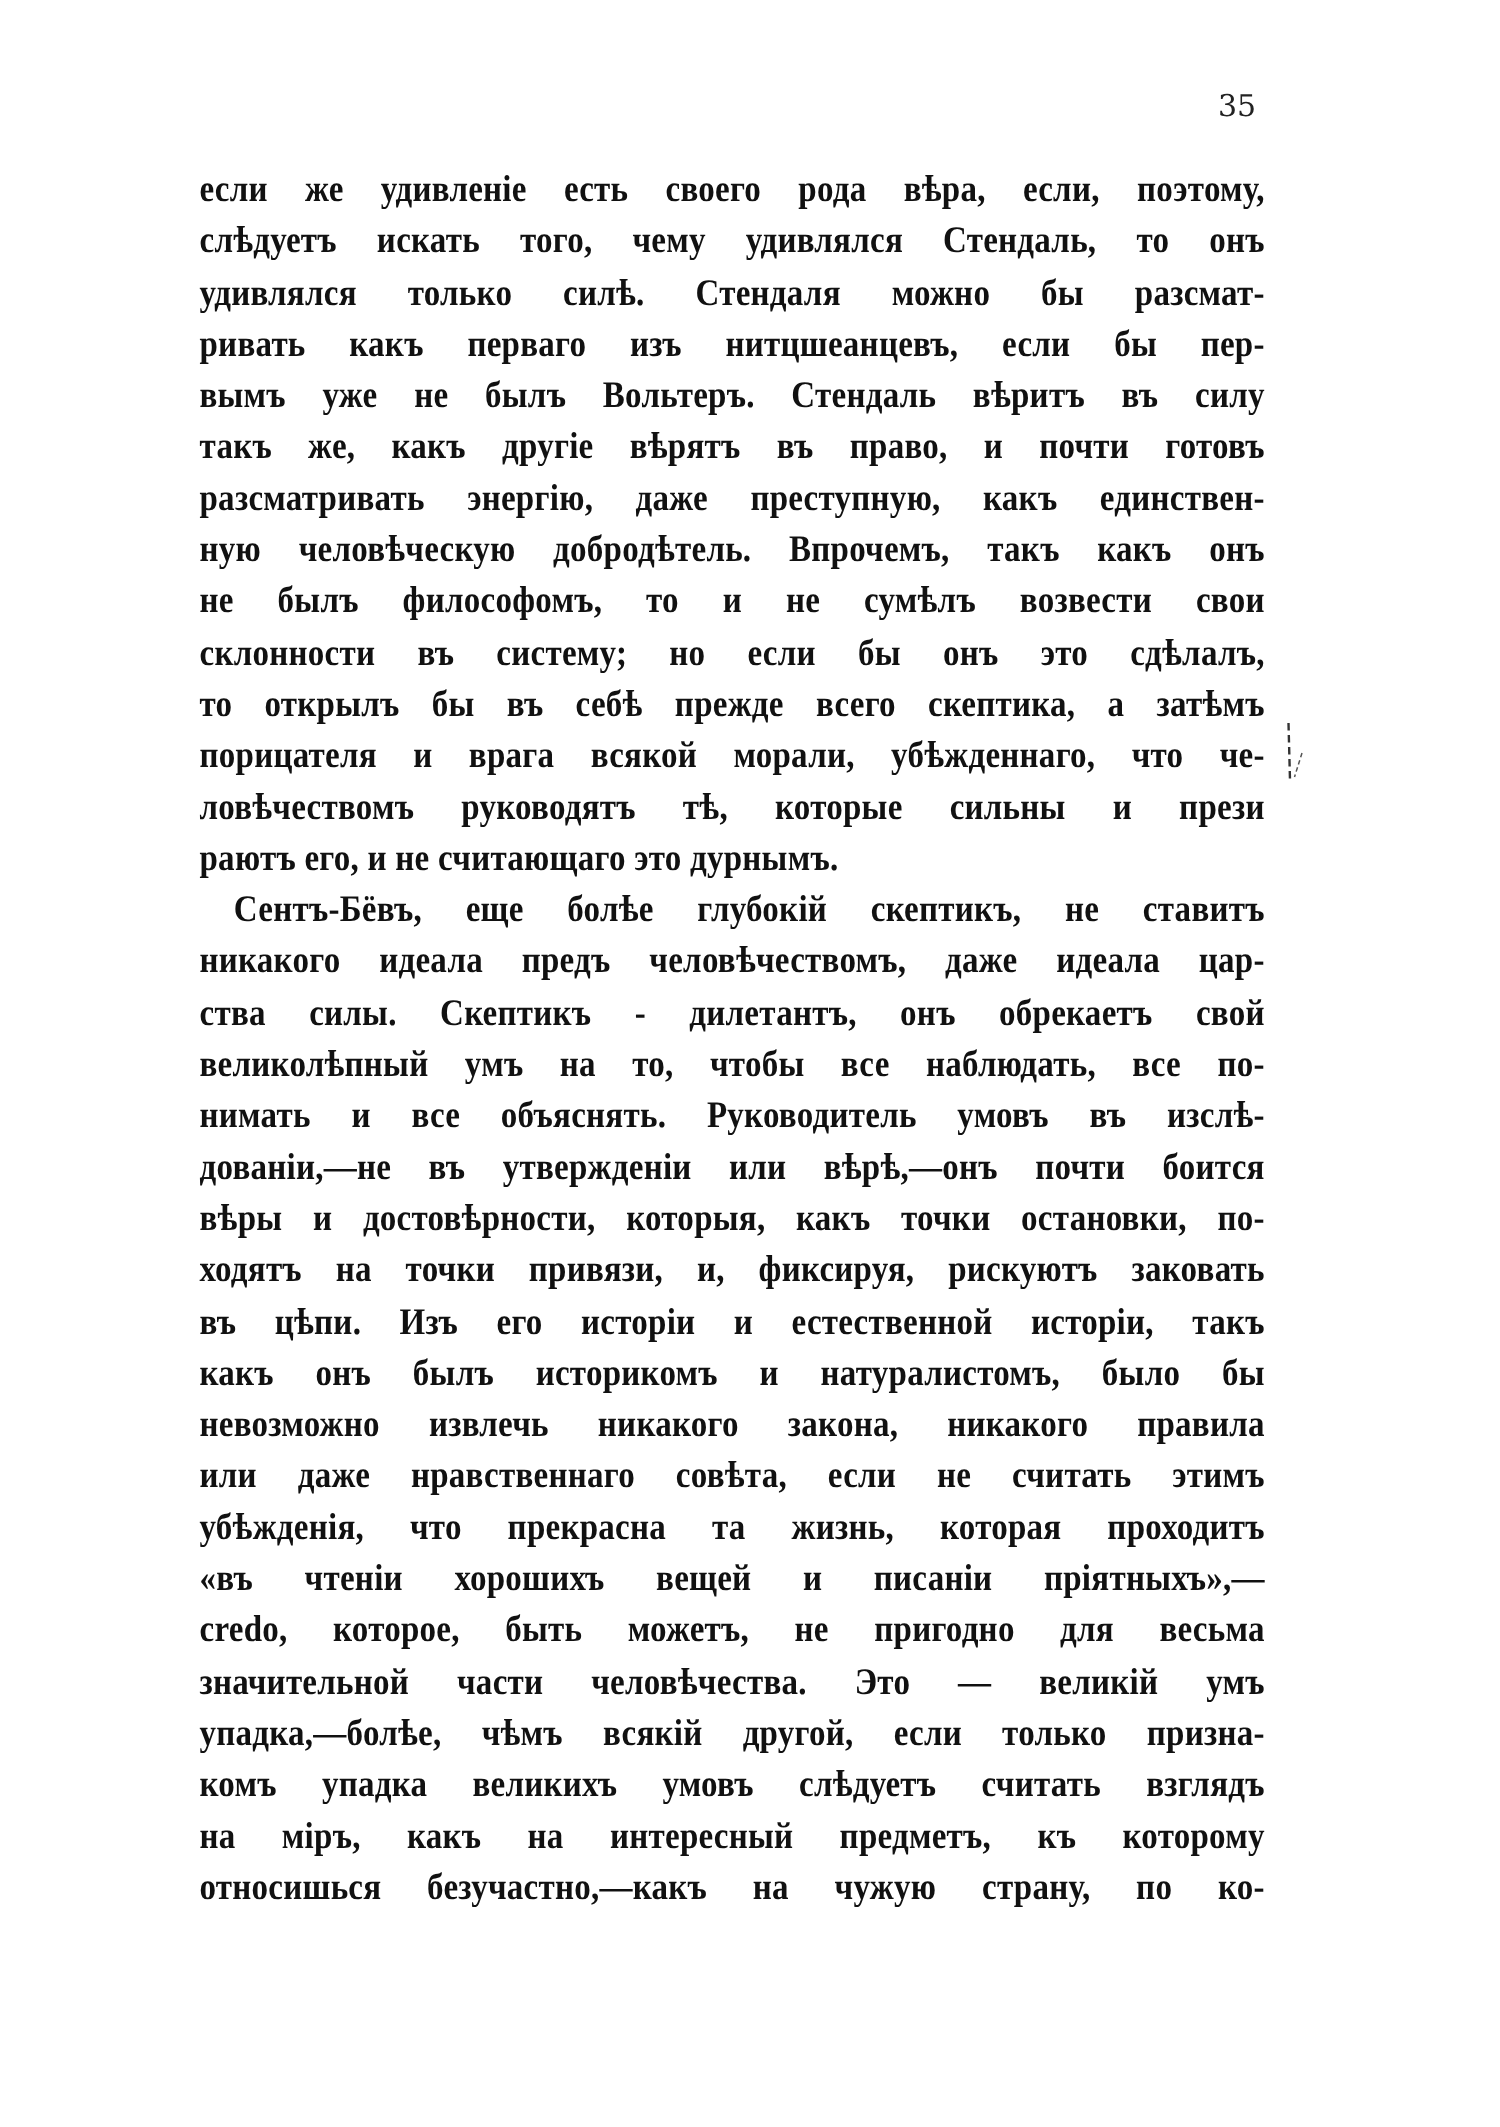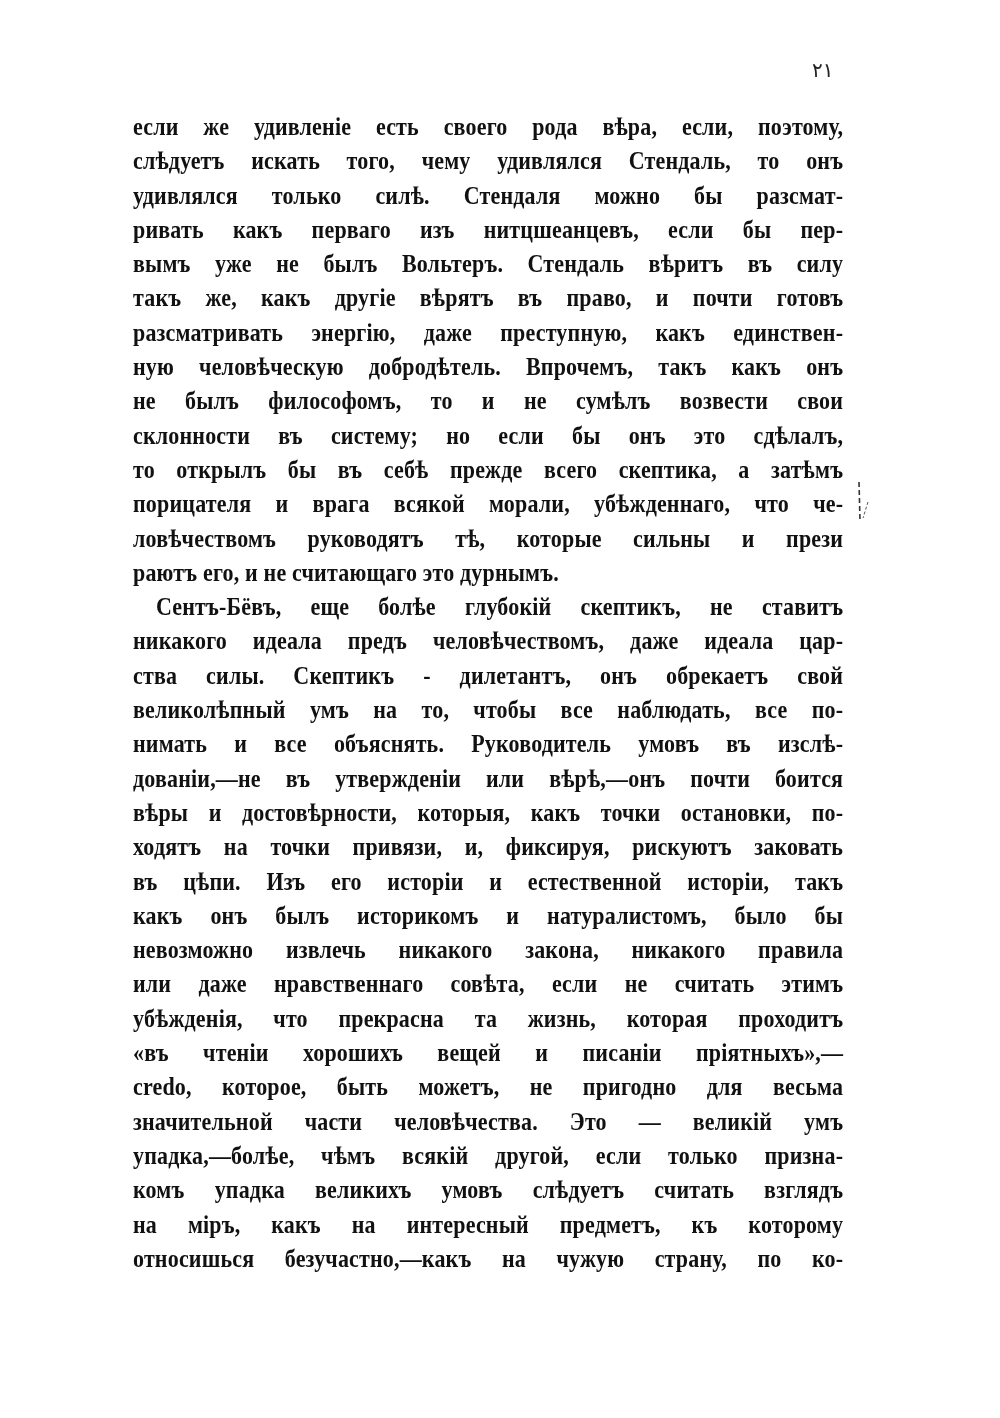--- a/index.html
+++ b/index.html
@@ -29,21 +29,21 @@
     .line.last { text-align-last: left; }
     .line.indent { padding-left: 26px; }
     .margin-mark {
       position: absolute; left: 855px; top: 480px; width: 20px; height: 45px;
     }
   </style>
 </head>
 <body>
 
 <div class="page">
-  <div class="page-number">٢١</div>
+  <div class="page-number">35</div>
 
   <div class="text-block">
 
     <div class="line">если же удивленіе есть своего рода вѣра, если, поэтому,</div>
     <div class="line">слѣдуетъ искать того, чему удивлялся Стендаль, то онъ</div>
     <div class="line">удивлялся только силѣ. Стендаля можно бы разсмат-</div>
     <div class="line">ривать какъ перваго изъ нитцшеанцевъ, если бы пер-</div>
     <div class="line">вымъ уже не былъ Вольтеръ. Стендаль вѣритъ въ силу</div>
     <div class="line">такъ же, какъ другіе вѣрятъ въ право, и почти готовъ</div>
     <div class="line">разсматривать энергію, даже преступную, какъ единствен-</div>

